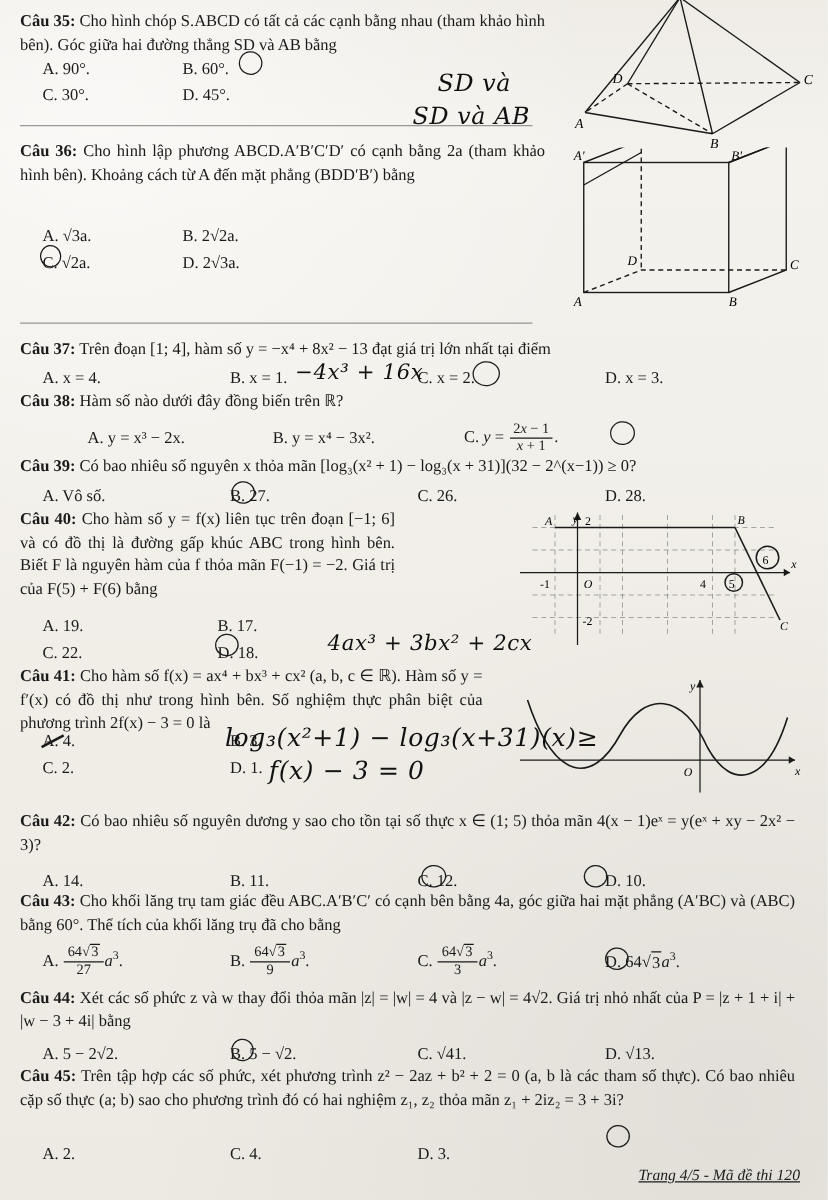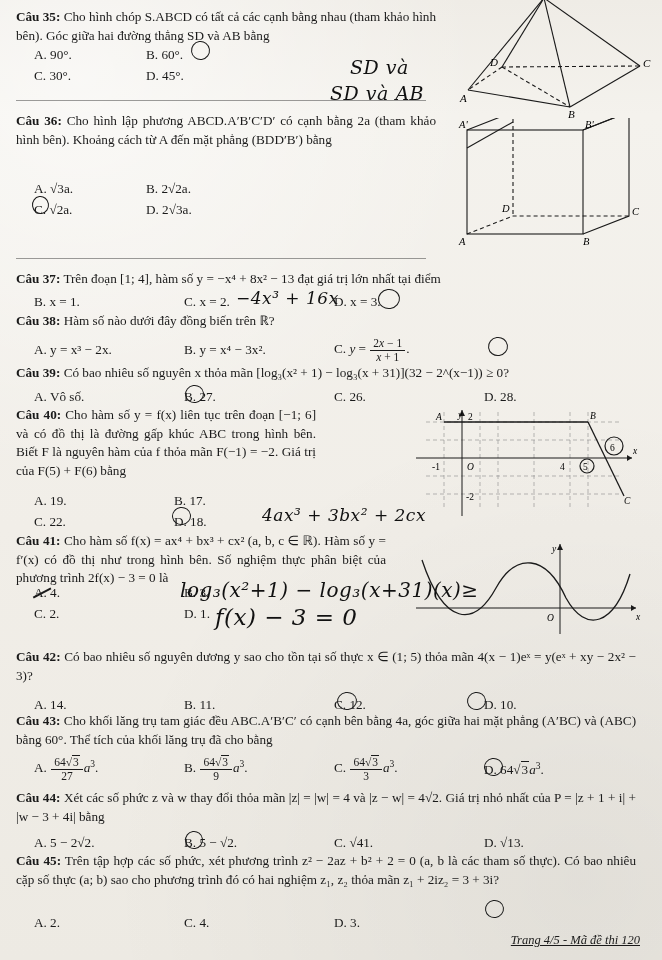--- a/index.html
+++ b/index.html
@@ -177,34 +177,35 @@
       <text x="47" y="94" font-size="10.5" font-family="Liberation Serif, serif" font-style="italic">D</text>
     </svg>
   </div>
 
   <div class="q" style="left:16px;top:270px;width:610px;">
     <b>Câu 37:</b>
     <span>Trên đoạn [1; 4], hàm số y = −x⁴ + 8x² − 13 đạt giá trị lớn nhất tại điểm</span>
   </div>
   <div style="position:absolute;left:34px;top:291px;width:600px;">
     <div class="opts">
+      <div class="opt w25">A. x = 4.</div>
       <div class="opt w25">B. x = 1.</div>
       <div class="opt w25">C. x = 2.</div>
       <div class="opt w25">D. x = 3.</div>
     </div>
   </div>
   <div class="circle-mark" style="left:378px;top:289px;width:20px;height:18px;"></div>
   <div class="hand" style="left:236px;top:288px;font-size:17px;">−4x³ + 16x</div>
 
   <div class="q" style="left:16px;top:312px;width:610px;">
     <b>Câu 38:</b>
     <span>Hàm số nào dưới đây đồng biến trên ℝ?</span>
   </div>
   <div style="position:absolute;left:34px;top:336px;width:600px;">
-    <div class="opts" style="align-items:center;">
+    <div class="opts" style="align-items:center;text-align:center;">
       <div class="opt w25">A. y = x³ − 2x.</div>
       <div class="opt w25">B. y = x⁴ − 3x².</div>
       <div class="opt w25">
         C. <i>y</i> =
         <span class="frac">
           <span class="num">2<i>x</i> − 1</span>
           <span class="den"><i>x</i> + 1</span>
         </span>.
       </div>
     </div>
@@ -309,21 +310,21 @@
         <path d="M160 14 l-3 6 l6 0 z" fill="#1a1a1a" stroke="none"></path>
       </g>
       <path d="M22 30 C 44 96, 74 98, 96 58 C 116 22, 146 24, 166 68 C 186 104, 214 96, 230 44" fill="none" stroke="#1a1a1a" stroke-width="1.3"></path>
       <text x="152" y="22" font-size="9.5" font-family="Liberation Serif, serif" font-style="italic">y</text>
       <text x="147" y="91" font-size="9.5" font-family="Liberation Serif, serif" font-style="italic">O</text>
       <text x="236" y="90" font-size="9.5" font-family="Liberation Serif, serif" font-style="italic">x</text>
     </svg>
   </div>
 
   <div class="hand" style="left:180px;top:578px;font-size:20px;">log₃(x²+1) − log₃(x+31)(x)≥</div>
-  <div class="hand" style="left:215px;top:604px;font-size:23px;">f(x) − 3 = 0</div>
+  <div class="hand" style="left:215px;top:604px;font-size:20px;">f(x) − 3 = 0</div>
 
   <div class="q" style="left:16px;top:648px;width:620px;">
     <b>Câu 42:</b>
     <span>Có bao nhiêu số nguyên dương y sao cho tồn tại số thực x ∈ (1; 5) thỏa mãn 4(x − 1)eˣ = y(eˣ + xy − 2x² − 3)?</span>
   </div>
   <div style="position:absolute;left:34px;top:694px;width:600px;">
     <div class="opts">
       <div class="opt w25">A. 14.</div>
       <div class="opt w25">B. 11.</div>
       <div class="opt w25">C. 12.</div>

